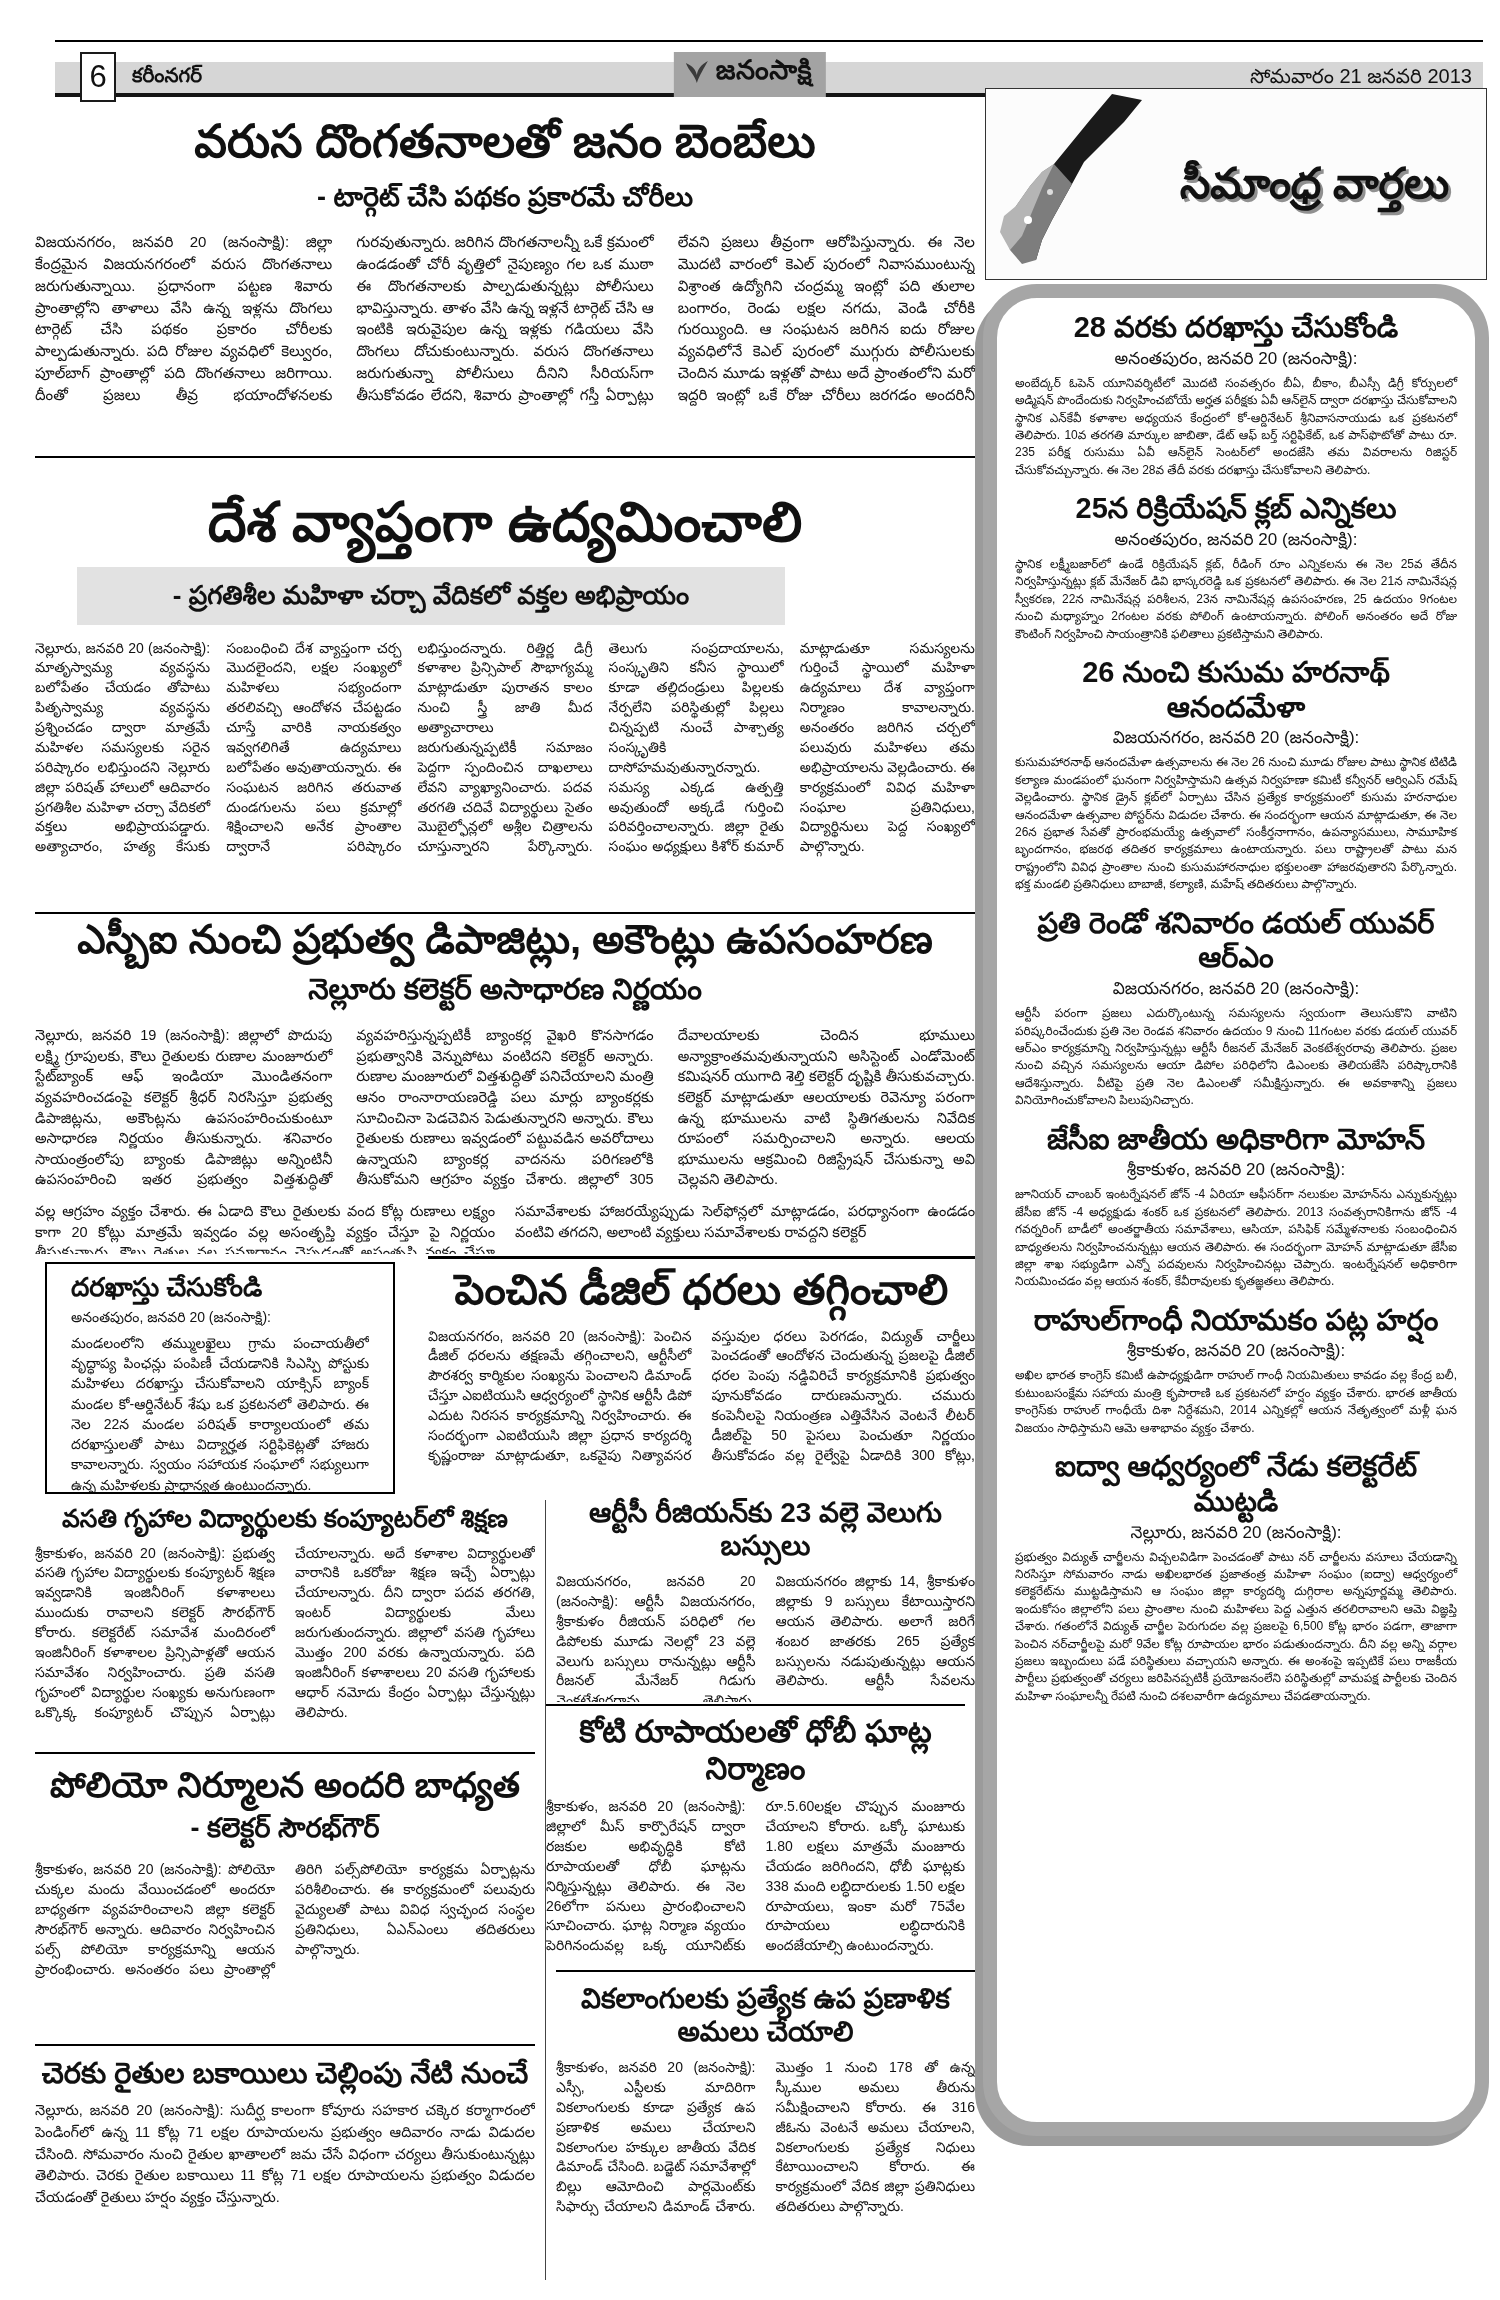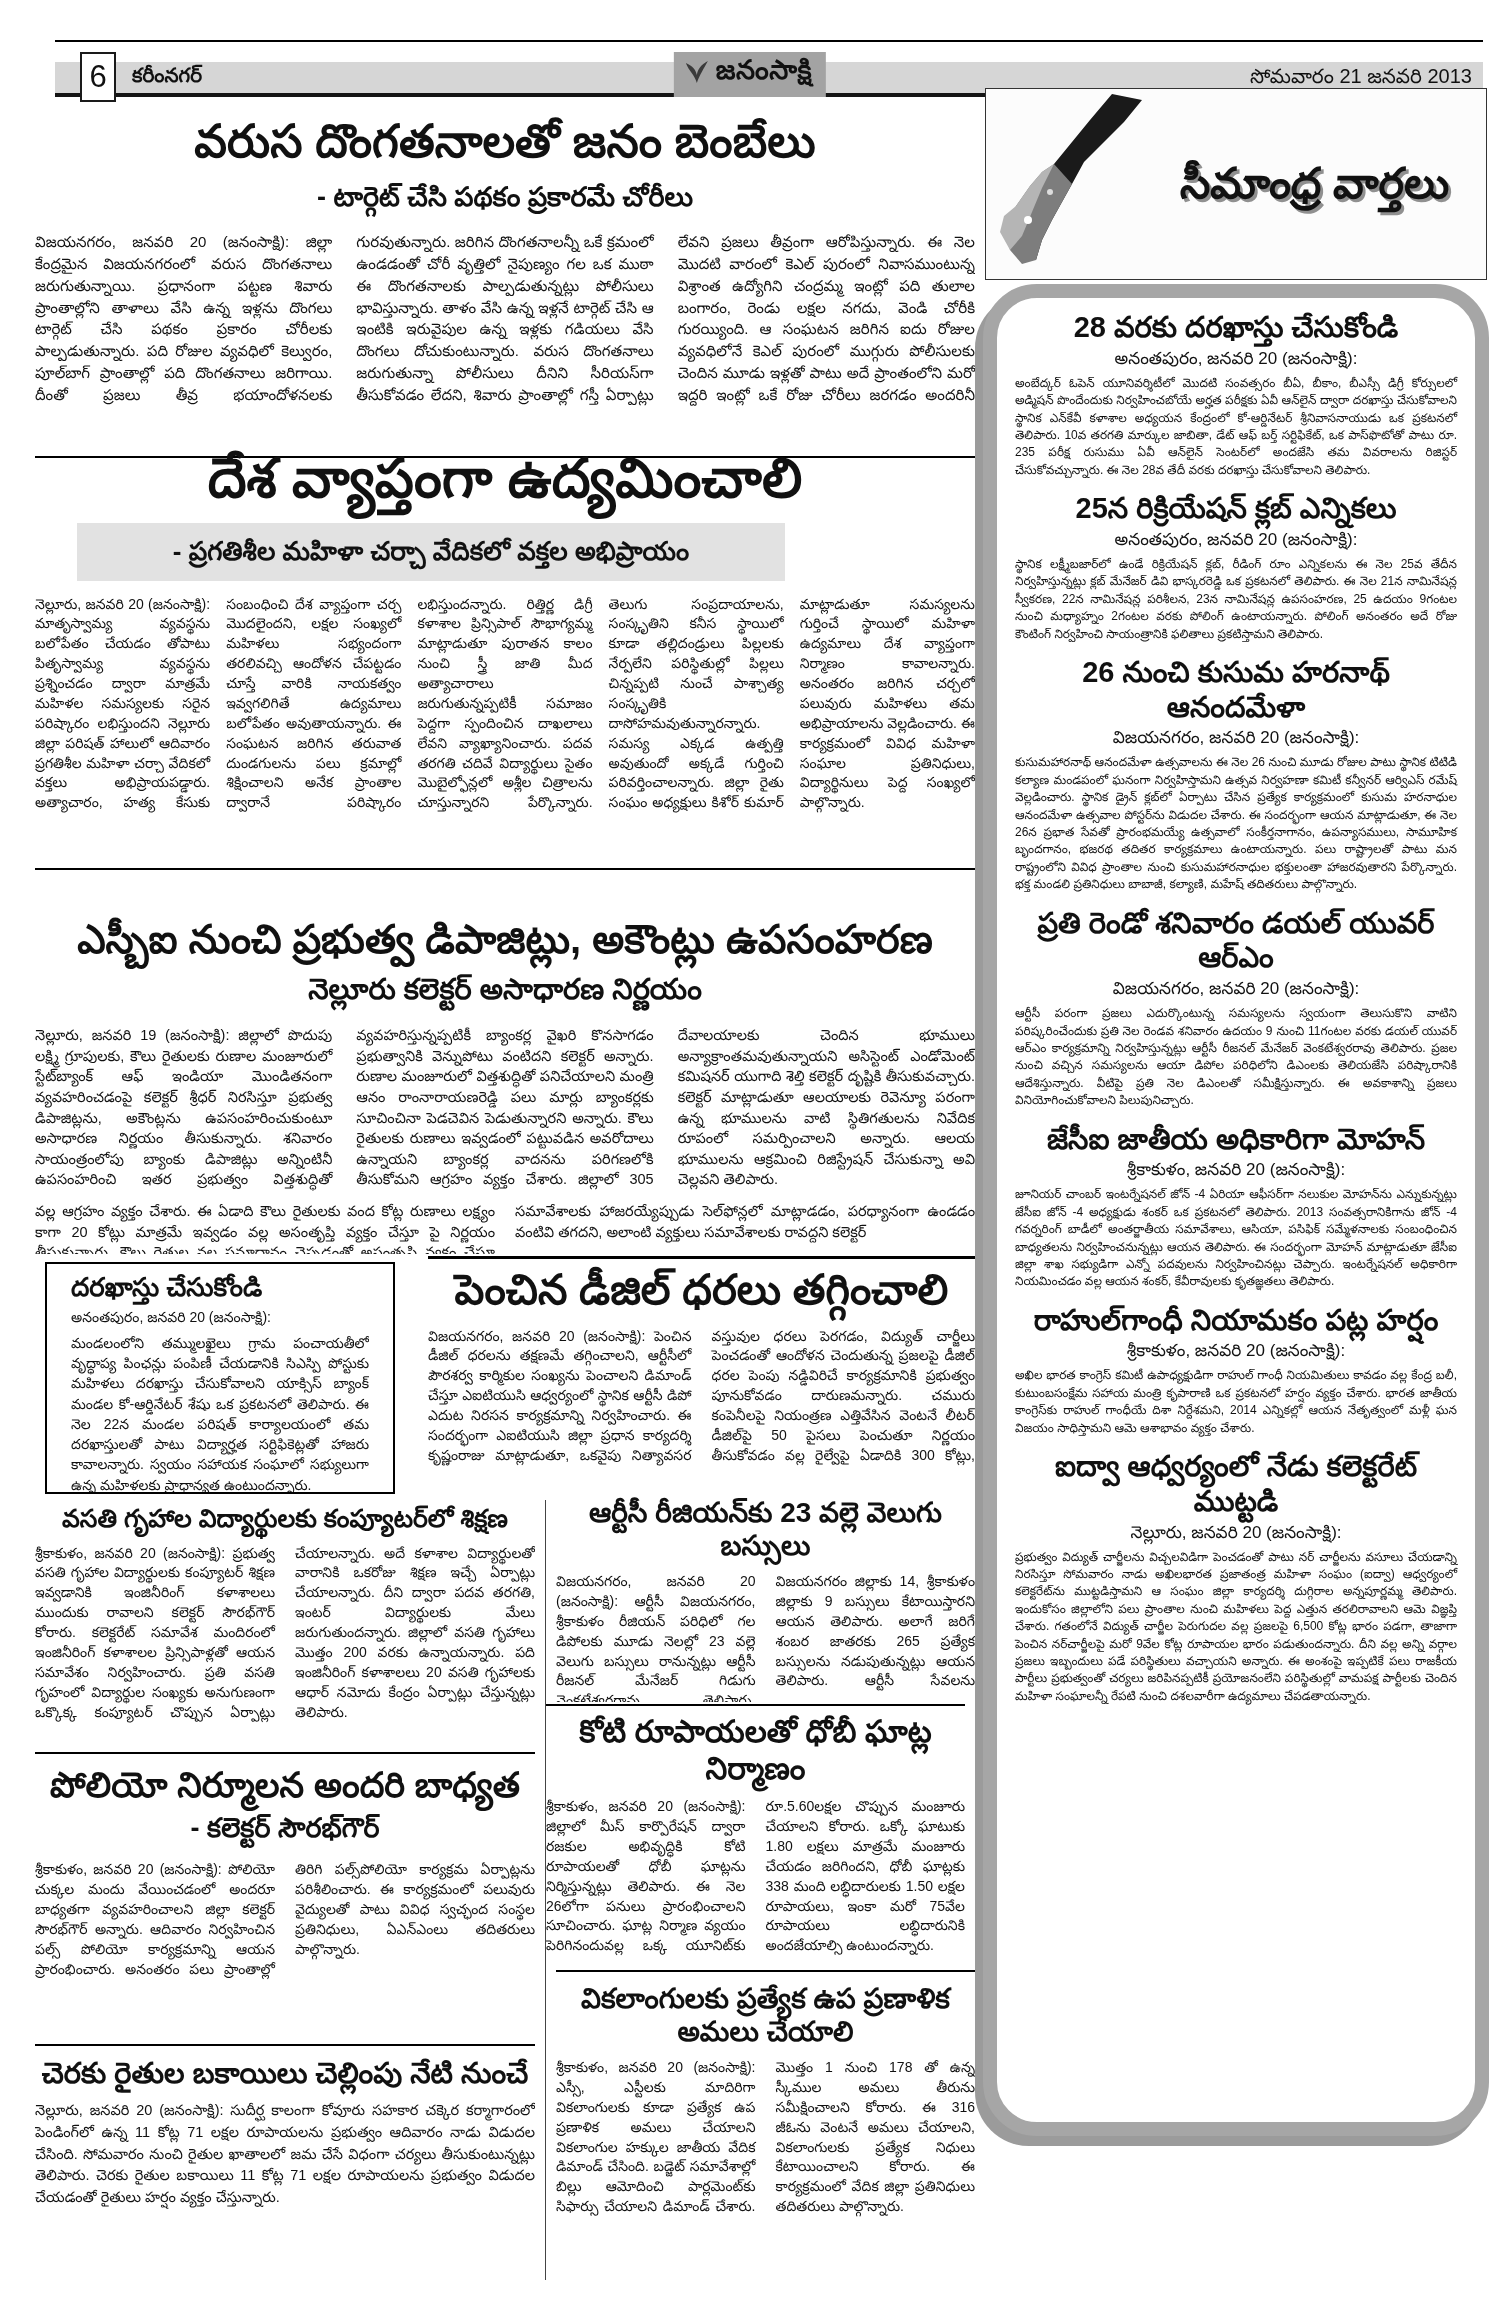--- a/index.html
+++ b/index.html
@@ -65,21 +65,21 @@
     <span class="mtxt">జనంసాక్షి</span>
   </div>
   <div class="hdate">సోమవారం 21 జనవరి 2013</div>
 
   <div class="story rule-b" style="left:35px;top:106px;width:940px;height:352px;">
     <div class="hl" style="font-size:46px;margin-top:8px;">వరుస దొంగతనాలతో జనం బెంబేలు</div>
     <div class="sub" style="font-size:27px;margin-top:14px;">- టార్గెట్ చేసి పథకం ప్రకారమే చోరీలు</div>
     <div class="body cols3" style="font-size:15px;line-height:1.45;margin-top:12px;height:188px;">విజయనగరం, జనవరి 20 (జనంసాక్షి): జిల్లా కేంద్రమైన విజయనగరంలో వరుస దొంగతనాలు జరుగుతున్నాయి. ప్రధానంగా పట్టణ శివారు ప్రాంతాల్లోని తాళాలు వేసి ఉన్న ఇళ్లను దొంగలు టార్గెట్ చేసి పథకం ప్రకారం చోరీలకు పాల్పడుతున్నారు. పది రోజుల వ్యవధిలో కెల్వురం, పూల్‌బాగ్ ప్రాంతాల్లో పది దొంగతనాలు జరిగాయి. దీంతో ప్రజలు తీవ్ర భయాందోళనలకు గురవుతున్నారు. జరిగిన దొంగతనాలన్నీ ఒకే క్రమంలో ఉండడంతో చోరీ వృత్తిలో నైపుణ్యం గల ఒక ముఠా ఈ దొంగతనాలకు పాల్పడుతున్నట్లు పోలీసులు భావిస్తున్నారు. తాళం వేసి ఉన్న ఇళ్లనే టార్గెట్ చేసి ఆ ఇంటికి ఇరువైపుల ఉన్న ఇళ్లకు గడియలు వేసి దొంగలు దోచుకుంటున్నారు. వరుస దొంగతనాలు జరుగుతున్నా పోలీసులు దీనిని సీరియస్‌గా తీసుకోవడం లేదని, శివారు ప్రాంతాల్లో గస్తీ ఏర్పాట్లు లేవని ప్రజలు తీవ్రంగా ఆరోపిస్తున్నారు. ఈ నెల మొదటి వారంలో కెఎల్ పురంలో నివాసముంటున్న విశ్రాంత ఉద్యోగిని చంద్రమ్మ ఇంట్లో పది తులాల బంగారం, రెండు లక్షల నగదు, వెండి చోరీకి గురయ్యింది. ఆ సంఘటన జరిగిన ఐదు రోజుల వ్యవధిలోనే కెఎల్ పురంలో ముగ్గురు పోలీసులకు చెందిన మూడు ఇళ్లతో పాటు అదే ప్రాంతంలోని మరో ఇద్దరి ఇంట్లో ఒకే రోజు చోరీలు జరగడం అందరినీ భయాందోళనలకు గురిచేస్తోంది. మొదటి సారి చోరీ జరిగినప్పుడే ఆ ప్రాంతంపై పోలీసులు గట్టి నిఘా ఏర్పాట్లు చేసి ఉంటే ఈ ఐదు దొంగతనాలు జరిగేవి కావని ప్రజలు వాపోతున్నారు. అంతే కాకుండా పోలీసుల ఇళ్లల్లోనే దొంగలు దొరవడి దోచుకుంటుంటే తమ ఇళ్లల్లో దోచుకోవడం కష్టమేమి కాదని పలువురు పెదవి విరుస్తున్నారు. ఈ సంఘటనలు జరిగిన రెండు రోజులకే పూల్‌బాగ్ జగదాంబనగర్‌లోని మరో ఐదిళ్లల్లో ఏక కాలంలో చోరీలు జరగడం చూస్తుంటే ప్రజలు మరింత భయపడుతున్నారు. ఇప్పటికైనా పోలీసులు పట్టణ శివారు ప్రాంతాలపై ప్రత్యేక నిఘా ఏర్పాట్లు చేయకపోతే దొంగలు మరిన్ని ఇళ్లల్లో దోచుకపోయే ప్రమాదం లేకపోలేదు. జిల్లా కేంద్రంలోని పోలీస్ ఉన్నతాధికారులు, నాలుగు పోలీస్‌స్టేషన్లు ఖాళీ సంఖ్యలో పోలీసులు ఉంటుండగానే చోరీ సంఘటనలు జరుగుతుంటే జిల్లాలోని మిగిలిన ప్రాంతాల్లో పరిస్థితి ఏమిటని ప్రజలు ప్రశ్నిస్తున్నారు.</div>
   </div>
 
-  <div class="story rule-b" style="left:35px;top:440px;width:940px;height:430px;">
+  <div class="story rule-b" style="left:35px;top:484px;width:940px;height:430px;">
     <div class="hl" style="font-size:55px;margin-top:6px;">దేశ వ్యాప్తంగా ఉద్యమించాలి</div>
     <div class="graybox">
       <div class="bl">- ప్రగతిశీల మహిళా చర్చా వేదికలో వక్తల అభిప్రాయం</div>
     </div>
     <div class="body cols5" style="font-size:14px;line-height:1.42;margin-top:14px;height:228px;">నెల్లూరు, జనవరి 20 (జనంసాక్షి): మాతృస్వామ్య వ్యవస్థను బలోపేతం చేయడం తోపాటు పితృస్వామ్య వ్యవస్థను ప్రశ్నించడం ద్వారా మాత్రమే మహిళల సమస్యలకు సరైన పరిష్కారం లభిస్తుందని నెల్లూరు జిల్లా పరిషత్ హాలులో ఆదివారం ప్రగతిశీల మహిళా చర్చా వేదికలో వక్తలు అభిప్రాయపడ్డారు. అత్యాచారం, హత్య కేసుకు సంబంధించి దేశ వ్యాప్తంగా చర్చ మొదలైందని, లక్షల సంఖ్యలో మహిళలు సభ్యందంగా తరలివచ్చి ఆందోళన చేపట్టడం చూస్తే వారికి నాయకత్వం ఇవ్వగలిగితే ఉద్యమాలు బలోపేతం అవుతాయన్నారు. ఈ సంఘటన జరిగిన తరువాత దుండగులను పలు క్రమాల్లో శిక్షించాలని అనేక ప్రాంతాల ద్వారానే పరిష్కారం లభిస్తుందన్నారు. రిత్తిర్ణ డిగ్రీ కళాశాల ప్రిన్సిపాల్ సౌభాగ్యమ్మ మాట్లాడుతూ పురాతన కాలం నుంచి స్త్రీ జాతి మీద అత్యాచారాలు జరుగుతున్నప్పటికీ సమాజం పెద్దగా స్పందించిన దాఖలాలు లేవని వ్యాఖ్యానించారు. పదవ తరగతి చదివే విద్యార్థులు సైతం మొబైల్ఫోన్లలో అశ్లీల చిత్రాలను చూస్తున్నారని పేర్కొన్నారు. తెలుగు సంప్రదాయాలను, సంస్కృతిని కనీస స్థాయిలో కూడా తల్లిదండ్రులు పిల్లలకు నేర్పలేని పరిస్థితుల్లో పిల్లలు చిన్నప్పటి నుంచే పాశ్చాత్య సంస్కృతికి దాసోహమవుతున్నారన్నారు. సమస్య ఎక్కడ ఉత్పత్తి అవుతుందో అక్కడే గుర్తించి పరివర్తించాలన్నారు. జిల్లా రైతు సంఘం అధ్యక్షులు కిశోర్ కుమార్ మాట్లాడుతూ సమస్యలను గుర్తించే స్థాయిలో మహిళా ఉద్యమాలు దేశ వ్యాప్తంగా నిర్మాణం కావాలన్నారు. అనంతరం జరిగిన చర్చలో పలువురు మహిళలు తమ అభిప్రాయాలను వెల్లడించారు. ఈ కార్యక్రమంలో వివిధ మహిళా సంఘాల ప్రతినిధులు, విద్యార్థినులు పెద్ద సంఖ్యలో పాల్గొన్నారు.</div>
   </div>
 
   <div class="story" style="left:35px;top:892px;width:940px;height:362px;">
     <div class="hl" style="font-size:40px;margin-top:24px;">ఎస్బీఐ నుంచి ప్రభుత్వ డిపాజిట్లు, అకౌంట్లు ఉపసంహరణ</div>
     <div class="sub" style="font-size:29px;margin-top:10px;">నెల్లూరు కలెక్టర్ అసాధారణ నిర్ణయం</div>

